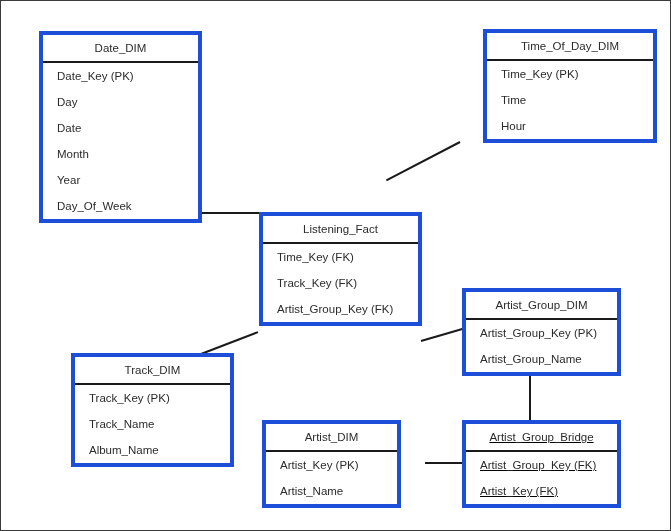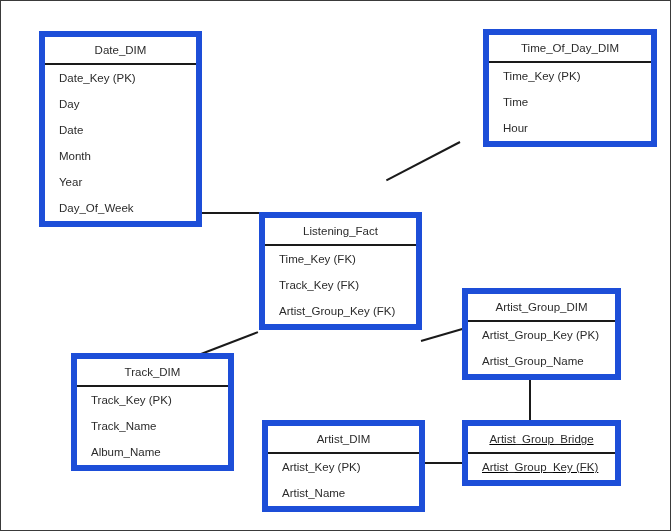--- a/index.html
+++ b/index.html
@@ -14,21 +14,21 @@
     background: #ffffff;
     border: 1px solid #3a3a3a;
     box-sizing: border-box;
     font-family: "Liberation Sans", sans-serif;
     overflow: hidden;
   }
   .entity {
     position: absolute;
     box-sizing: border-box;
     background: #ffffff;
-    border: 6px solid #1d4ed8;
+    border: 4px solid #1d4ed8;
     z-index: 3;
   }
   .entity-title {
     height: 28px;
     line-height: 27px;
     text-align: center;
     font-size: 11.5px;
     color: #2b2b2b;
     border-bottom: 2px solid #1a1a1a;
     box-sizing: border-box;
@@ -120,28 +120,29 @@
 
   <div class="entity" style="left:38px; top:352px; width:163px;margin-left:32px;">
     <div class="entity-title">Track_DIM</div>
     <div class="entity-attrs">
       <div class="attr">Track_Key (PK)</div>
       <div class="attr">Track_Name</div>
       <div class="attr">Album_Name</div>
     </div>
   </div>
 
-  <div class="entity" style="left:261px; top:419px; width:163px;">
+  <div class="entity" style="left:261px; top:419px; width:139px;">
     <div class="entity-title">Artist_DIM</div>
     <div class="entity-attrs">
       <div class="attr">Artist_Key (PK)</div>
       <div class="attr">Artist_Name</div>
     </div>
   </div>
 
   <div class="entity" style="left:461px; top:419px; width:159px;text-decoration:underline;">
     <div class="entity-title">Artist_Group_Bridge</div>
     <div class="entity-attrs">
       <div class="attr">Artist_Group_Key (FK)</div>
+      <div class="attr">Artist_Key (FK)</div>
     </div>
   </div>
 
 </div>
 
 </body></html>

